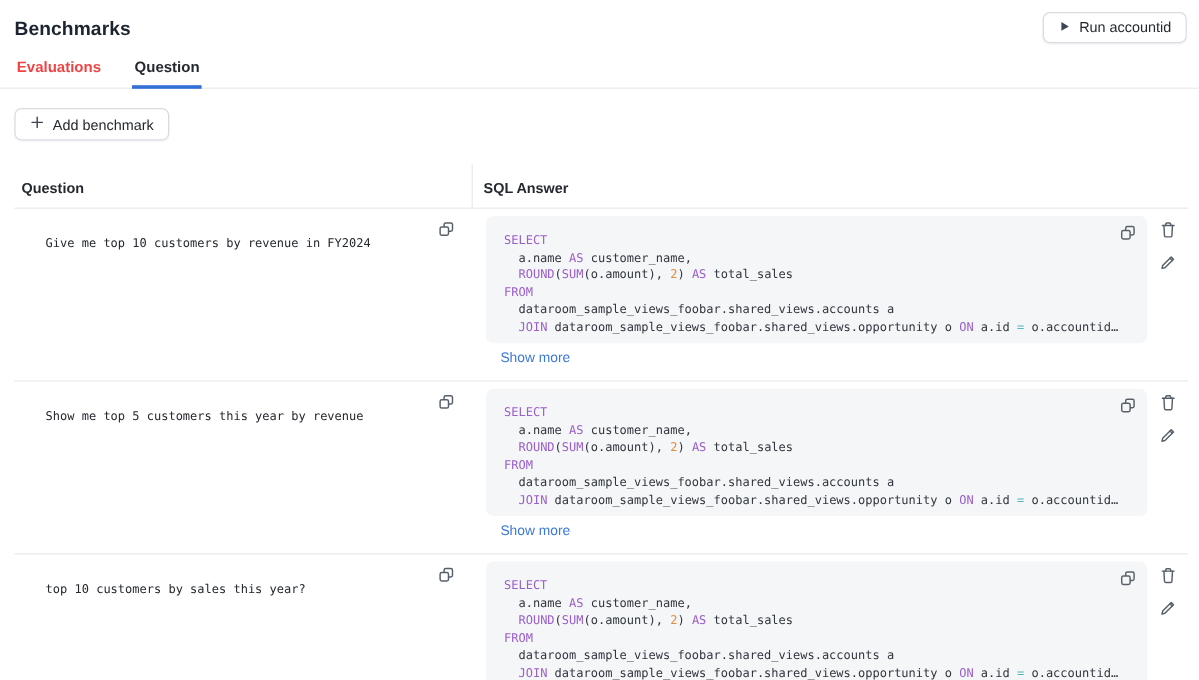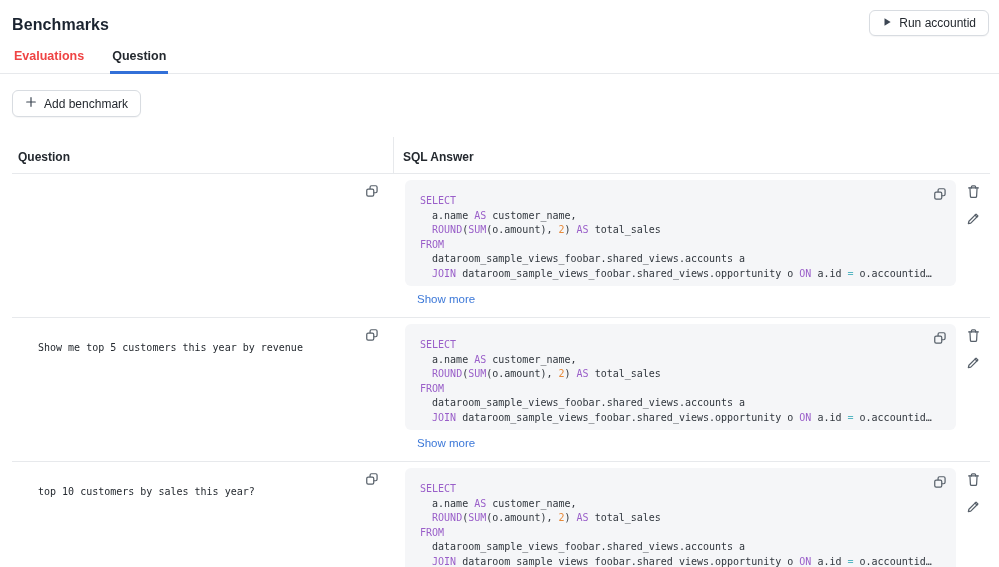--- a/index.html
+++ b/index.html
@@ -100,20 +100,21 @@
 
   <div class="table">
     <div class="thead">
       <div class="th">Question</div>
       <div class="th sql-col">SQL Answer</div>
       <div class="th"></div>
     </div>
     <div id="rows">
   <div class="row">
     <div class="cell-q">
+      <div class="qtext">Give me top 10 customers by revenue in FY2024</div>
       <button class="icon-btn copy-q">
         <span>
           <svg width="14" height="14" viewBox="0 0 16 16" fill="none" stroke="currentColor" stroke-width="1.4" stroke-linejoin="round">
             <rect x="5.8" y="2" width="8" height="8" rx="1.6"></rect>
             <rect class="copy-front" x="2" y="5.8" width="8" height="8" rx="1.6"></rect>
           </svg>
         </span>
       </button>
     </div>
     <div class="cell-s">

